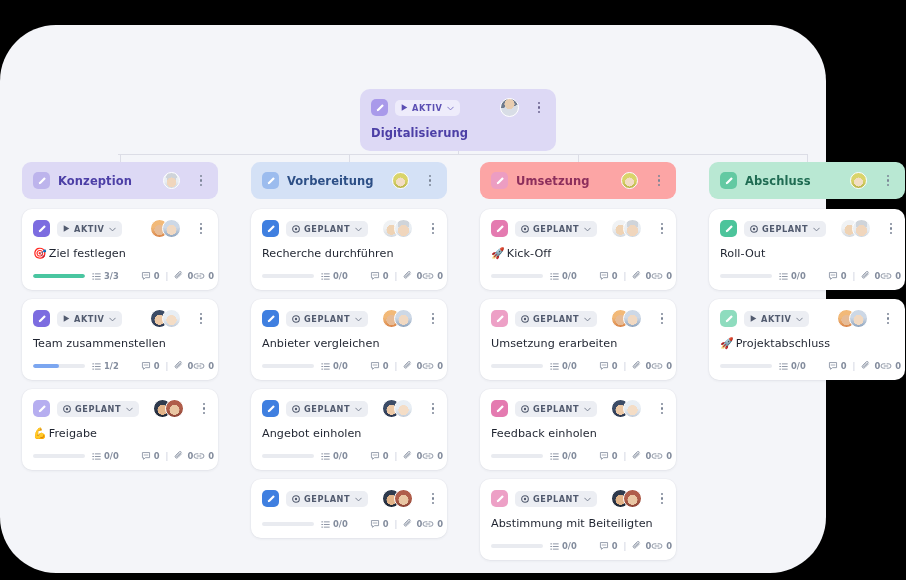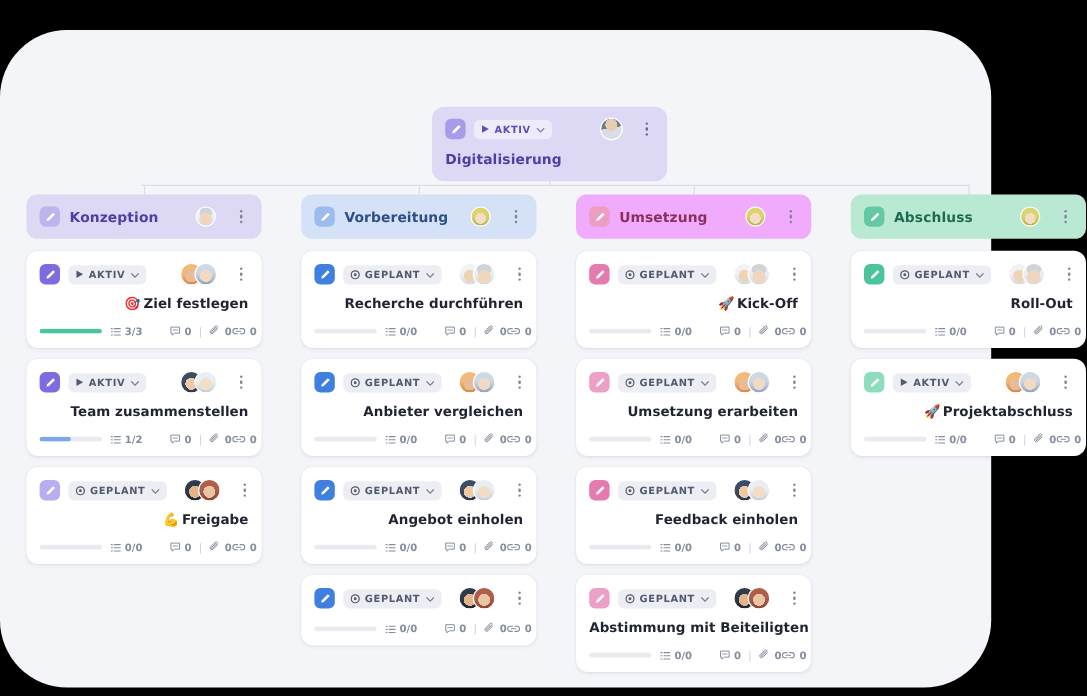--- a/index.html
+++ b/index.html
@@ -184,25 +184,24 @@
   .card {
     background: #ffffff;
     border-radius: 10px;
     box-sizing: border-box;
     padding: 10px 11px 9px 11px;
     box-shadow: 0 1px 3px rgba(32,38,60,.07), 0 0 0 .6px rgba(32,38,60,.03);
   }
   .card-title {
     margin-top: 9px;
     font-size: 11.2px;
-    font-weight: 700;
+    font-weight: 400;
     color: #1f2430;
     letter-spacing: .05px;
     white-space: nowrap;
-    text-align: right;
   }
   .card-emoji { font-size: 11px; margin-right: 2px; }
 
   .card-foot {
     margin-top: 11px;
     display: flex;
     align-items: center;
     font-size: 8.4px;
     color: #838c9d;
     font-weight: 600;
@@ -798,21 +797,21 @@
                       <path d="M5.6 6h4.8"></path>
                     </g>
                   </svg></span>
         <span>0</span>
       </div>
     </div>
   </div>
      </div>
       </div>
       <div class="col" style="left: 480px;">
-        <div class="col-head" style="background:#f0abfc">
+        <div class="col-head" style="background:#fca5a5">
        <div class="pencil" style="background:#ec9dc2">
             <svg width="10" height="10" viewBox="0 0 16 16">
               <path d="M11.6 1.9l2.5 2.5-8 8-3.2.7.7-3.2z" fill="#fff"></path>
             </svg>
           </div>
        <div class="col-title" style="color:#8d2f5c">Umsetzung</div>
        <div class="head-spacer"></div>
        <div class="avatars">
             <div class="av small" style="background-image:radial-gradient(circle at 50% 60%, #f3ddc4 0 38%, rgba(0,0,0,0) 39%), linear-gradient(180deg,#d9d46b 0 48%,#b7b348 100%)"></div>
           </div>

